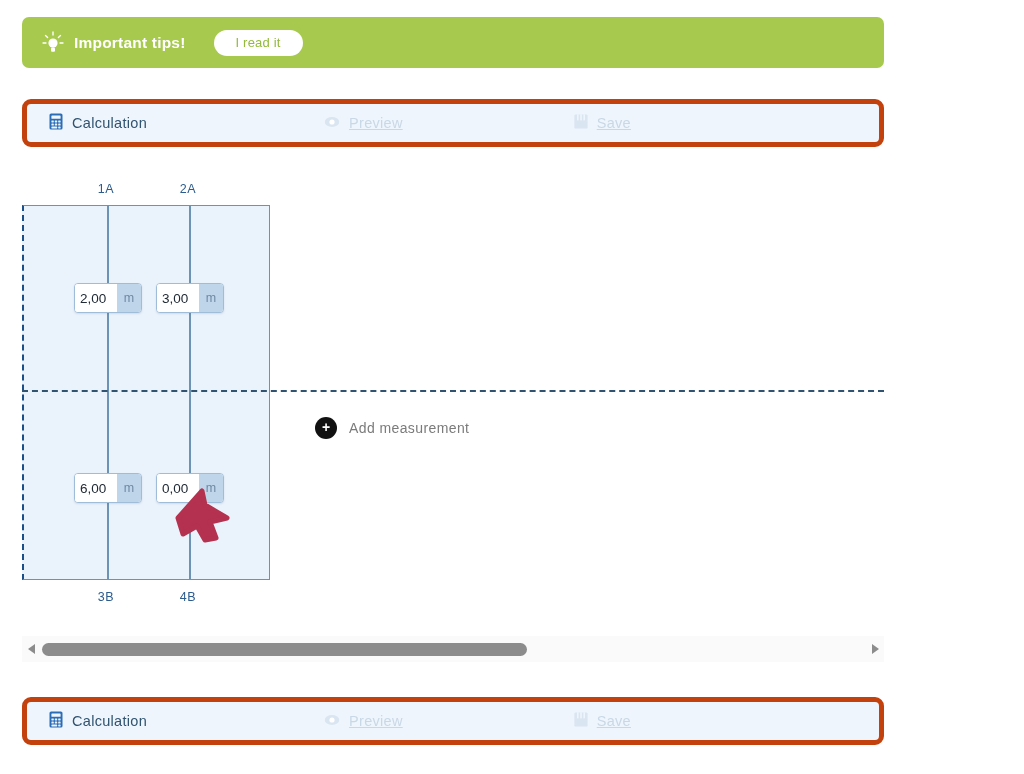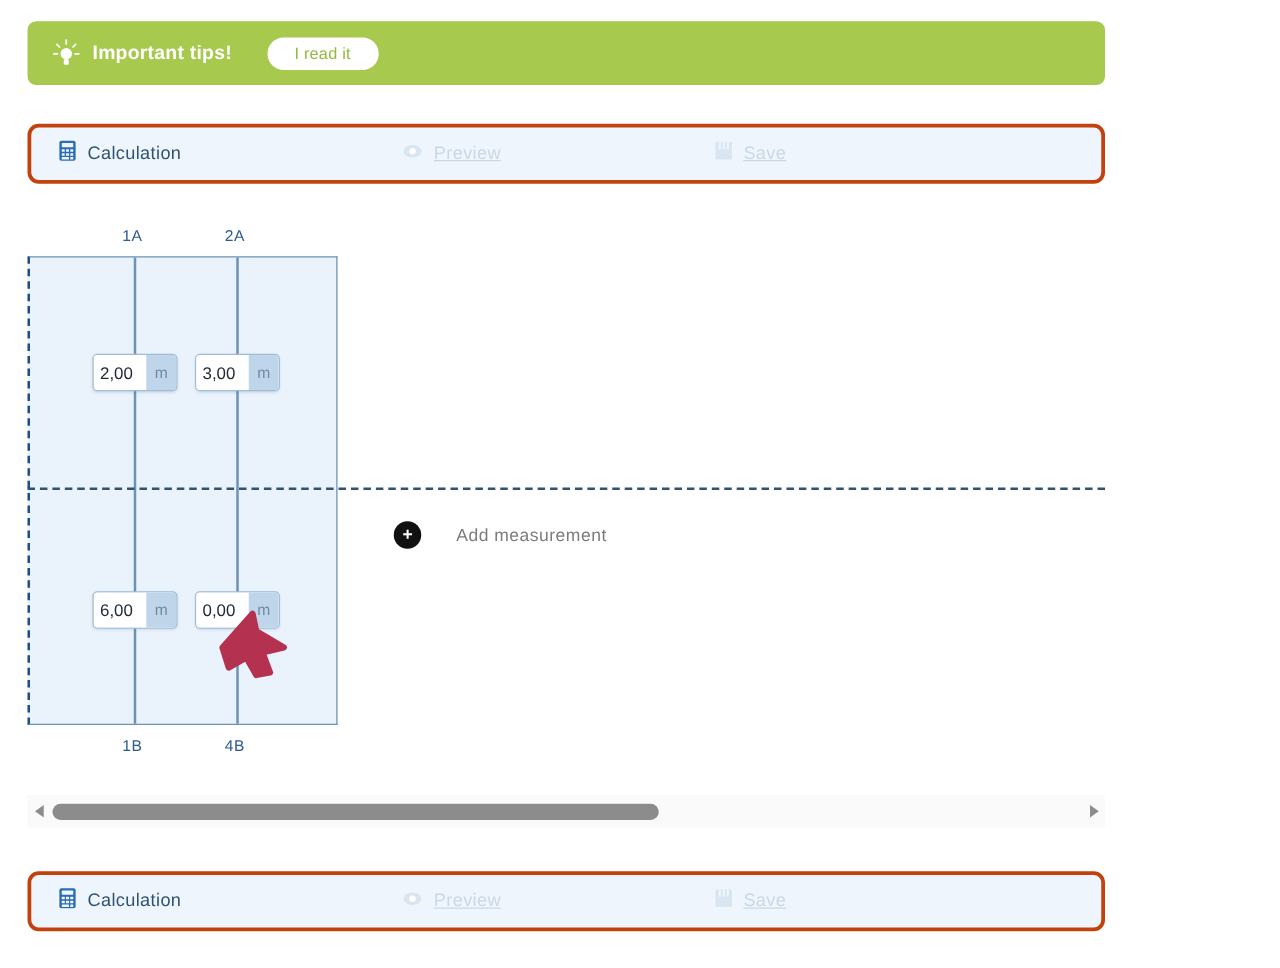--- a/index.html
+++ b/index.html
@@ -61,21 +61,21 @@
     white-space: nowrap;
   }
 
   
   .tabbar {
     position: absolute;
     left: 22px;
     width: 862px;
     height: 48px;
     background: #eff5fc;
-    border: 3px solid #c2410c;
+    border: 5px solid #c2410c;
     border-radius: 9px;
     box-sizing: border-box;
     display: flex;
     align-items: center;
   }
   .tabbar.top { top: 99px; }
   .tabbar.bottom { top: 697px; }
 
   .tab {
     display: flex;
@@ -195,21 +195,21 @@
     border-radius: 50%;
     background: #111111;
     color: #ffffff;
     font-size: 14px;
     line-height: 21px;
     text-align: center;
     font-weight: bold;
     flex: 0 0 auto;
   }
   .add-label {
-    margin-left: 28px;
+    margin-left: 12px;
     font-size: 14px;
     color: #7b7b7b;
     letter-spacing: 0.4px;
     white-space: nowrap;
   }
 
   
   .cursor-arrow {
     position: absolute;
     left: 172px;
@@ -344,21 +344,21 @@
   <div class="meas" style="left:74px; top:303px;">
     <input class="meas-input" type="text" value="6,00" style="">
     <span class="meas-unit">m</span>
   </div>
 
   <div class="meas" style="left:156px; top:303px;">
     <input class="meas-input" type="text" value="0,00" style="">
     <span class="meas-unit">m</span>
   </div>
 
-  <span class="col-label" style="left:86px; top:420px;">1B</span>
+  <span class="col-label" style="left:86px; top:420px;">3B</span>
   <span class="col-label" style="left:168px; top:420px;">4B</span>
 
   <div class="add-measurement">
     <span class="add-circle">+</span>
     <span class="add-label">Add measurement</span>
   </div>
 
   <span class="cursor-arrow">
     <svg width="62" height="56" viewBox="0 0 62 56">
       <path d="M6 30 L30 3 L33 17 L55 30 L38 34 L44 50 L33 52 L25 38 L11 46 Z" fill="#b4314f" stroke="#b4314f" stroke-width="5" stroke-linejoin="round"></path>

